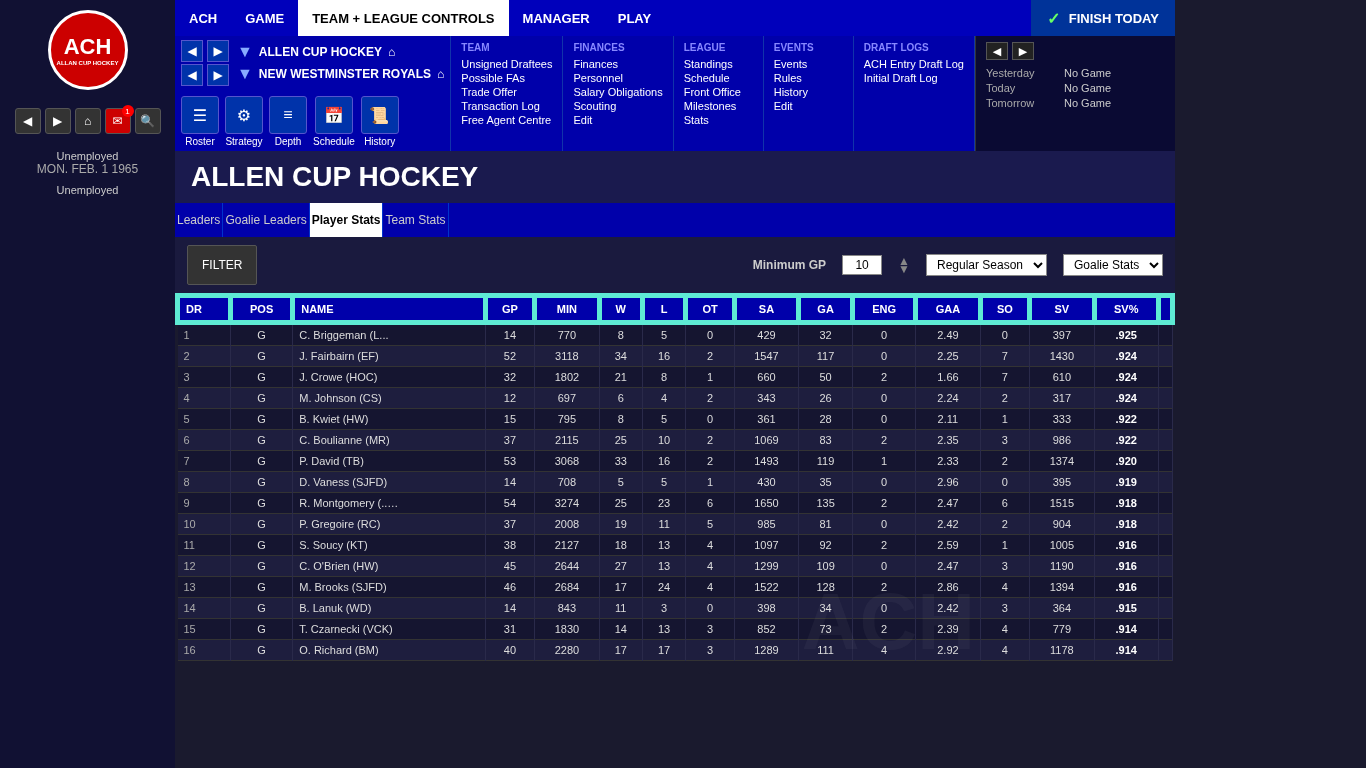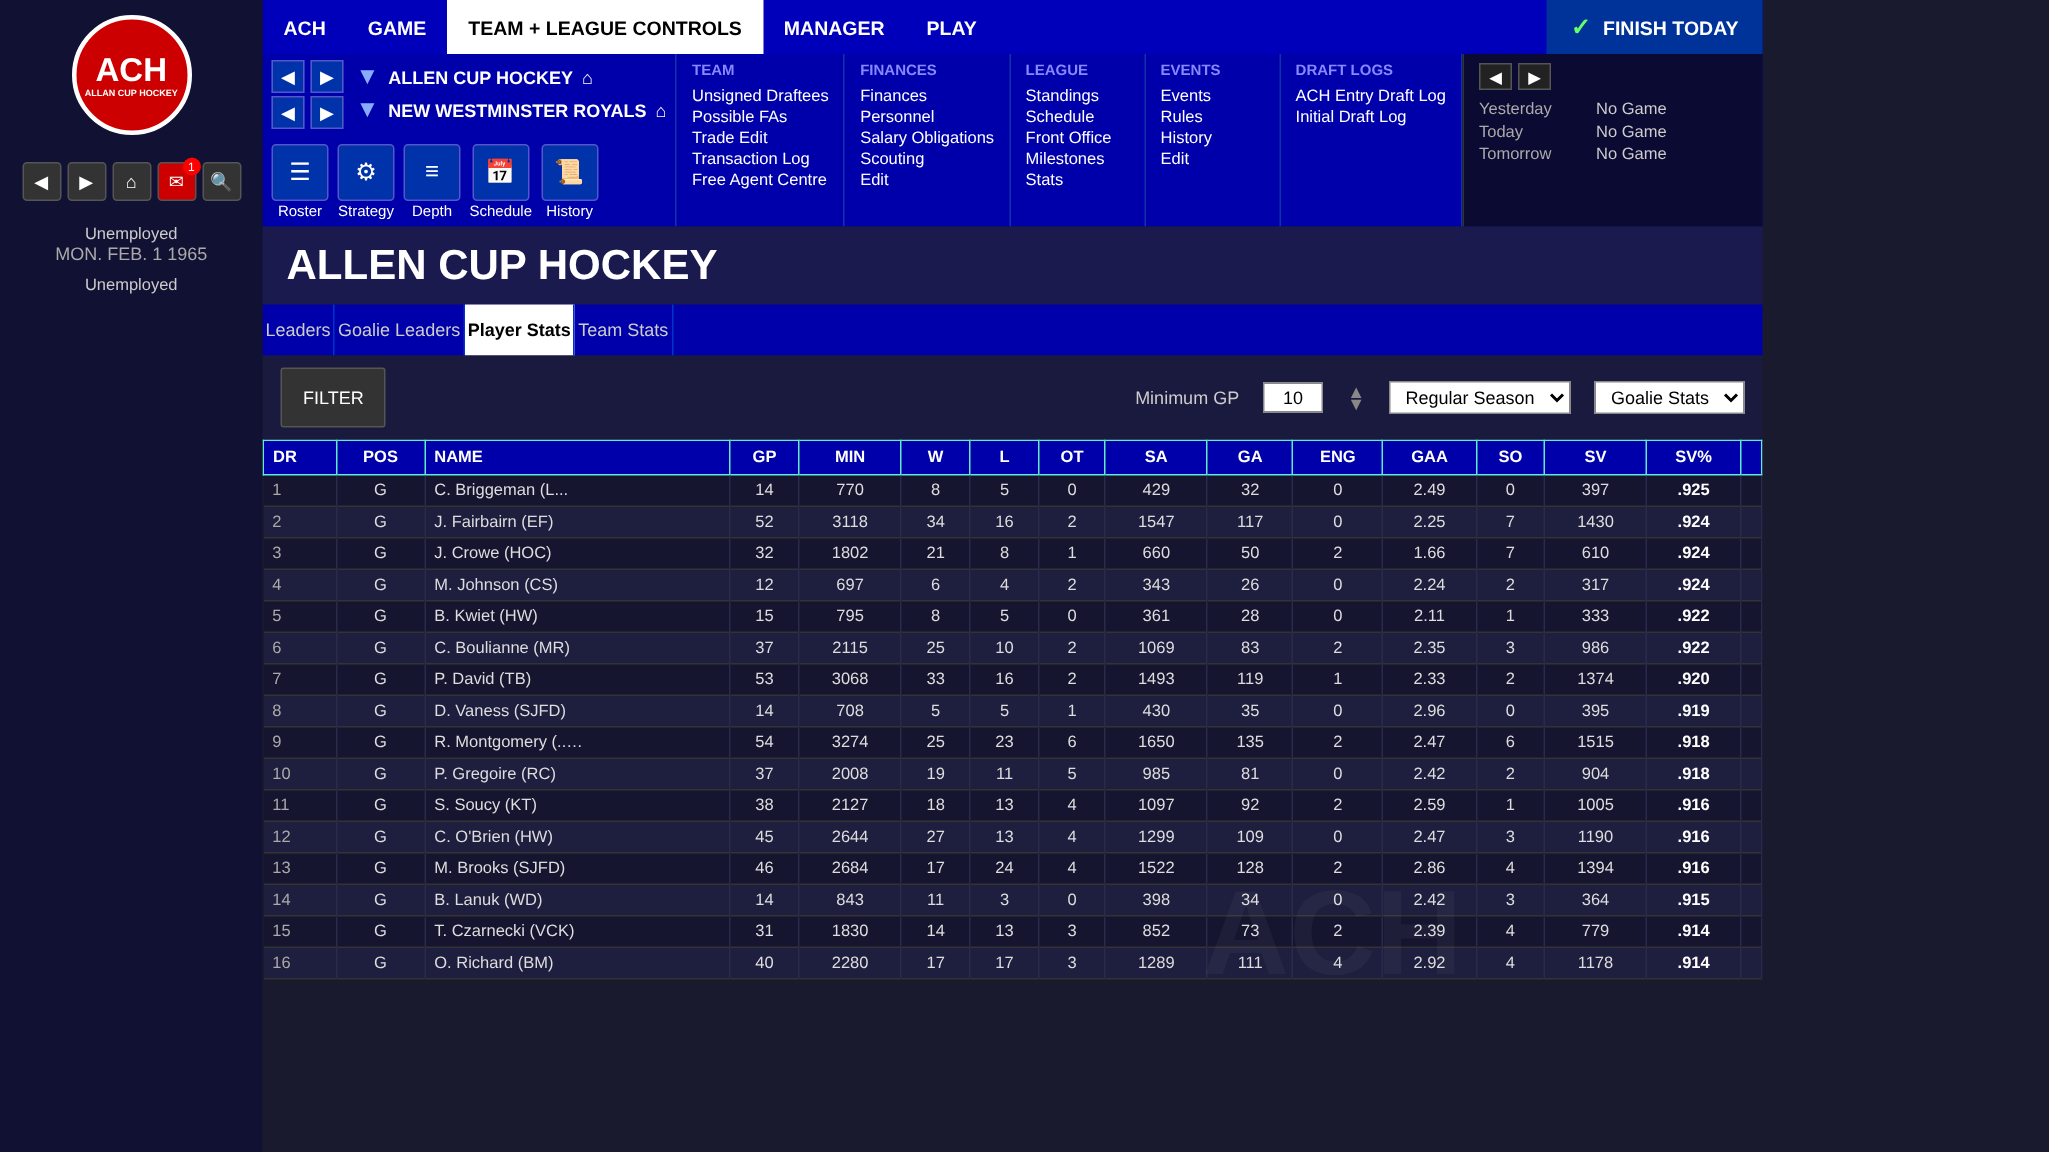--- a/index.html
+++ b/index.html
@@ -35,28 +35,28 @@
 
     
     .tabs-bar { display: flex; background: #0000aa; height: 34px; align-items: stretch; }
     .tab-item { display: flex; align-items: center; padding: 0 2px; color: #ccc; font-size: 12px; cursor: pointer; border-right: 1px solid #0033cc; }
     .tab-item.active { background: #fff; color: #000; font-weight: bold; }
 
     
     .filter-bar { display: flex; align-items: center; padding: 8px 12px; background: #1a1a3e; gap: 16px; }
     .filter-btn { background: #333; border: 1px solid #555; color: #fff; padding: 12px 14px; font-size: 12px; cursor: pointer; border-radius: 2px; }
     .filter-spacer { flex: 1; }
-    .filter-label { color: #ccc; font-size: 12px; }
+    .filter-label { color: #ccc; font-size: 12px; font-weight: bold; }
     .filter-num-input { width: 40px; background: #fff; color: #000; border: 1px solid #888; padding: 2px 4px; font-size: 12px; text-align: center; }
     .filter-select { background: #fff; color: #000; border: 1px solid #888; padding: 2px 6px; font-size: 12px; }
 
     
     .table-container { overflow-y: auto; flex: 1; background: #1a1a2e; }
     table { width: 100%; border-collapse: collapse; font-size: 11px; }
-    thead th { background: #0000aa; color: #fff; padding: 5px 4px; text-align: center; border: 1px solid #5eead4; font-weight: bold; font-size: 11px; white-space: nowrap; cursor: pointer; }
+    thead th { background: #0000aa; color: #fff; padding: 5px 4px; text-align: center; border: 5px solid #5eead4; font-weight: bold; font-size: 11px; white-space: nowrap; cursor: pointer; }
     thead th.left { text-align: left; padding-left: 6px; }
     tbody tr { border-bottom: 1px solid #333; }
     tbody tr:nth-child(even) { background: #1e1e3e; }
     tbody tr:nth-child(odd) { background: #151530; }
     tbody td { padding: 4px 6px; text-align: center; color: #ddd; border-right: 1px solid #2a2a4a; white-space: nowrap; }
     tbody td.left { text-align: left; }
     .rank-cell { color: #aaa; }
     .sv-pct { color: #ffffff; font-weight: bold; }
 
     
@@ -165,21 +165,21 @@
             <div class="icon-box">📜</div>
             <span>History</span>
           </div>
         </div>
       </div>
 
       <div class="menu-col">
         <div class="menu-col-header">TEAM</div>
         <div class="menu-col-item">Unsigned Draftees</div>
         <div class="menu-col-item">Possible FAs</div>
-        <div class="menu-col-item">Trade Edit</div>
+        <div class="menu-col-item">Trade Offer</div>
         <div class="menu-col-item">Transaction Log</div>
         <div class="menu-col-item">Free Agent Centre</div>
       </div>
 
       <div class="menu-col">
         <div class="menu-col-header">FINANCES</div>
         <div class="menu-col-item">Finances</div>
         <div class="menu-col-item">Personnel</div>
         <div class="menu-col-item">Salary Obligations</div>
         <div class="menu-col-item">Scouting</div>

